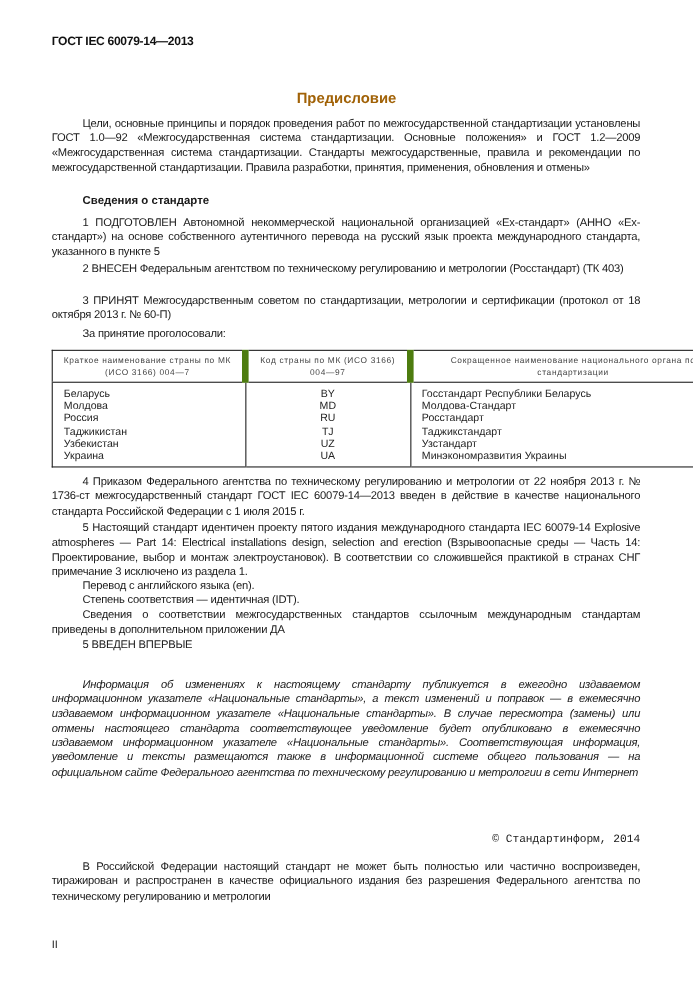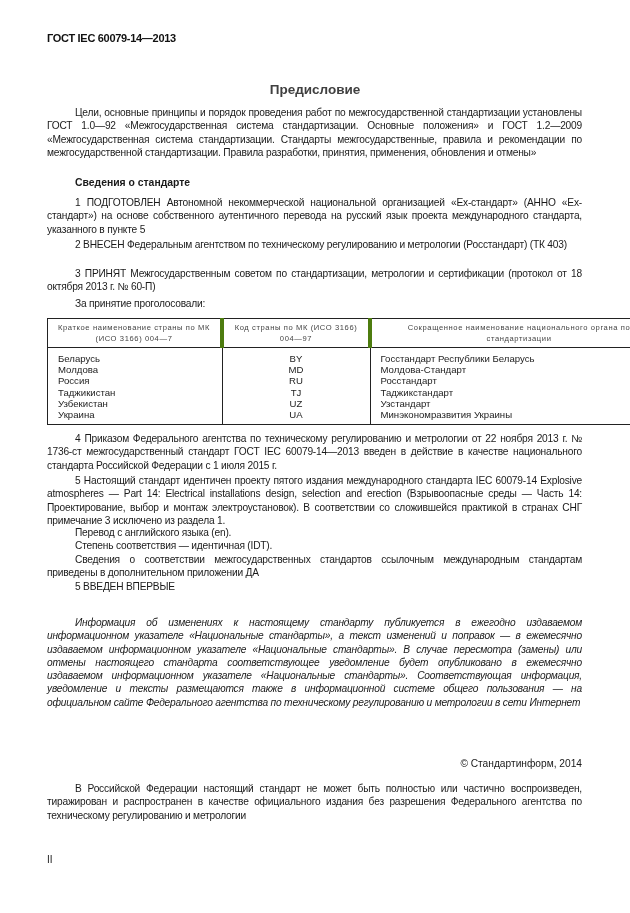--- a/index.html
+++ b/index.html
@@ -7,48 +7,48 @@
     width: 630px; height: 913px; position: relative; overflow: hidden;
     font-family: "Liberation Sans", sans-serif; color: #1a1a1a;
   }
   .abs { position: absolute; }
   .doc-header {
     left: 47px; top: 32px; font-size: 11px; font-weight: bold;
     letter-spacing: -0.3px; color: #111;
   }
   .title {
     left: 0; width: 630px; top: 82px; text-align: center;
-    font-size: 13.5px; font-weight: bold; color: #404040;
+    font-size: 13.5px; font-weight: bold; color: #a16207;
   }
   .para {
     left: 47px; width: 535px; font-size: 10.2px; line-height: 13.3px;
     text-align: justify; letter-spacing: -0.2px;
   }
   .para .ind { display: inline-block; width: 28px; }
   .last-line { text-align-last: left; }
   .subhead { left: 75px; font-size: 10.4px; font-weight: bold; }
   .line { left: 75px; font-size: 10.2px; letter-spacing: -0.2px; white-space: nowrap; text-align: right; }
   .italic { font-style: italic; }
 
   table.vote {
     position: absolute; left: 47px; top: 318px; width: 620px; height: 107px;
     border-collapse: collapse; border: 1px solid #222;
   }
   table.vote th {
     font-weight: normal; font-size: 7.6px; color: #444; letter-spacing: 0.6px;
     line-height: 11px; height: 28px; padding: 0 4px; text-align: center;
-    border-left: 4px solid #4d7c0f; border-bottom: 1px solid #222; vertical-align: middle;
+    border-left: 6px solid #4d7c0f; border-bottom: 1px solid #222; vertical-align: middle;
   }
   table.vote td {
     font-size: 9.6px; line-height: 11.2px; vertical-align: top; padding: 5px 10px 4px;
     border-left: 1px solid #222; color: #222;
   }
   table.vote td div { white-space: nowrap; }
   table.vote td.c { text-align: center; margin-top: 41px; }
-  .copyright { right: 48px; top: 758px; font-size: 10.2px; }
+  .copyright { right: 48px; top: 758px; font-size: 10.2px; font-family: Liberation Mono, monospace; }
   .page-num { left: 47px; top: 854px; font-size: 10px; }
 </style>
 </head>
 <body>
 
 <div class="abs doc-header">ГОСТ IEC 60079-14—2013</div>
 <div class="abs title">Предисловие</div>
 
 <div class="abs para last-line" style="top:106px;"><span class="ind"></span><span>Цели, основные принципы и порядок проведения работ по межгосударственной стандартизации установлены ГОСТ 1.0—92 «Межгосударственная система стандартизации. Основные положения» и ГОСТ 1.2—2009 «Межгосударственная система стандартизации. Стандарты межгосударственные, правила и рекомендации по межгосударственной стандартизации. Правила разработки, принятия, применения, обновления и отмены»</span></div>
 

